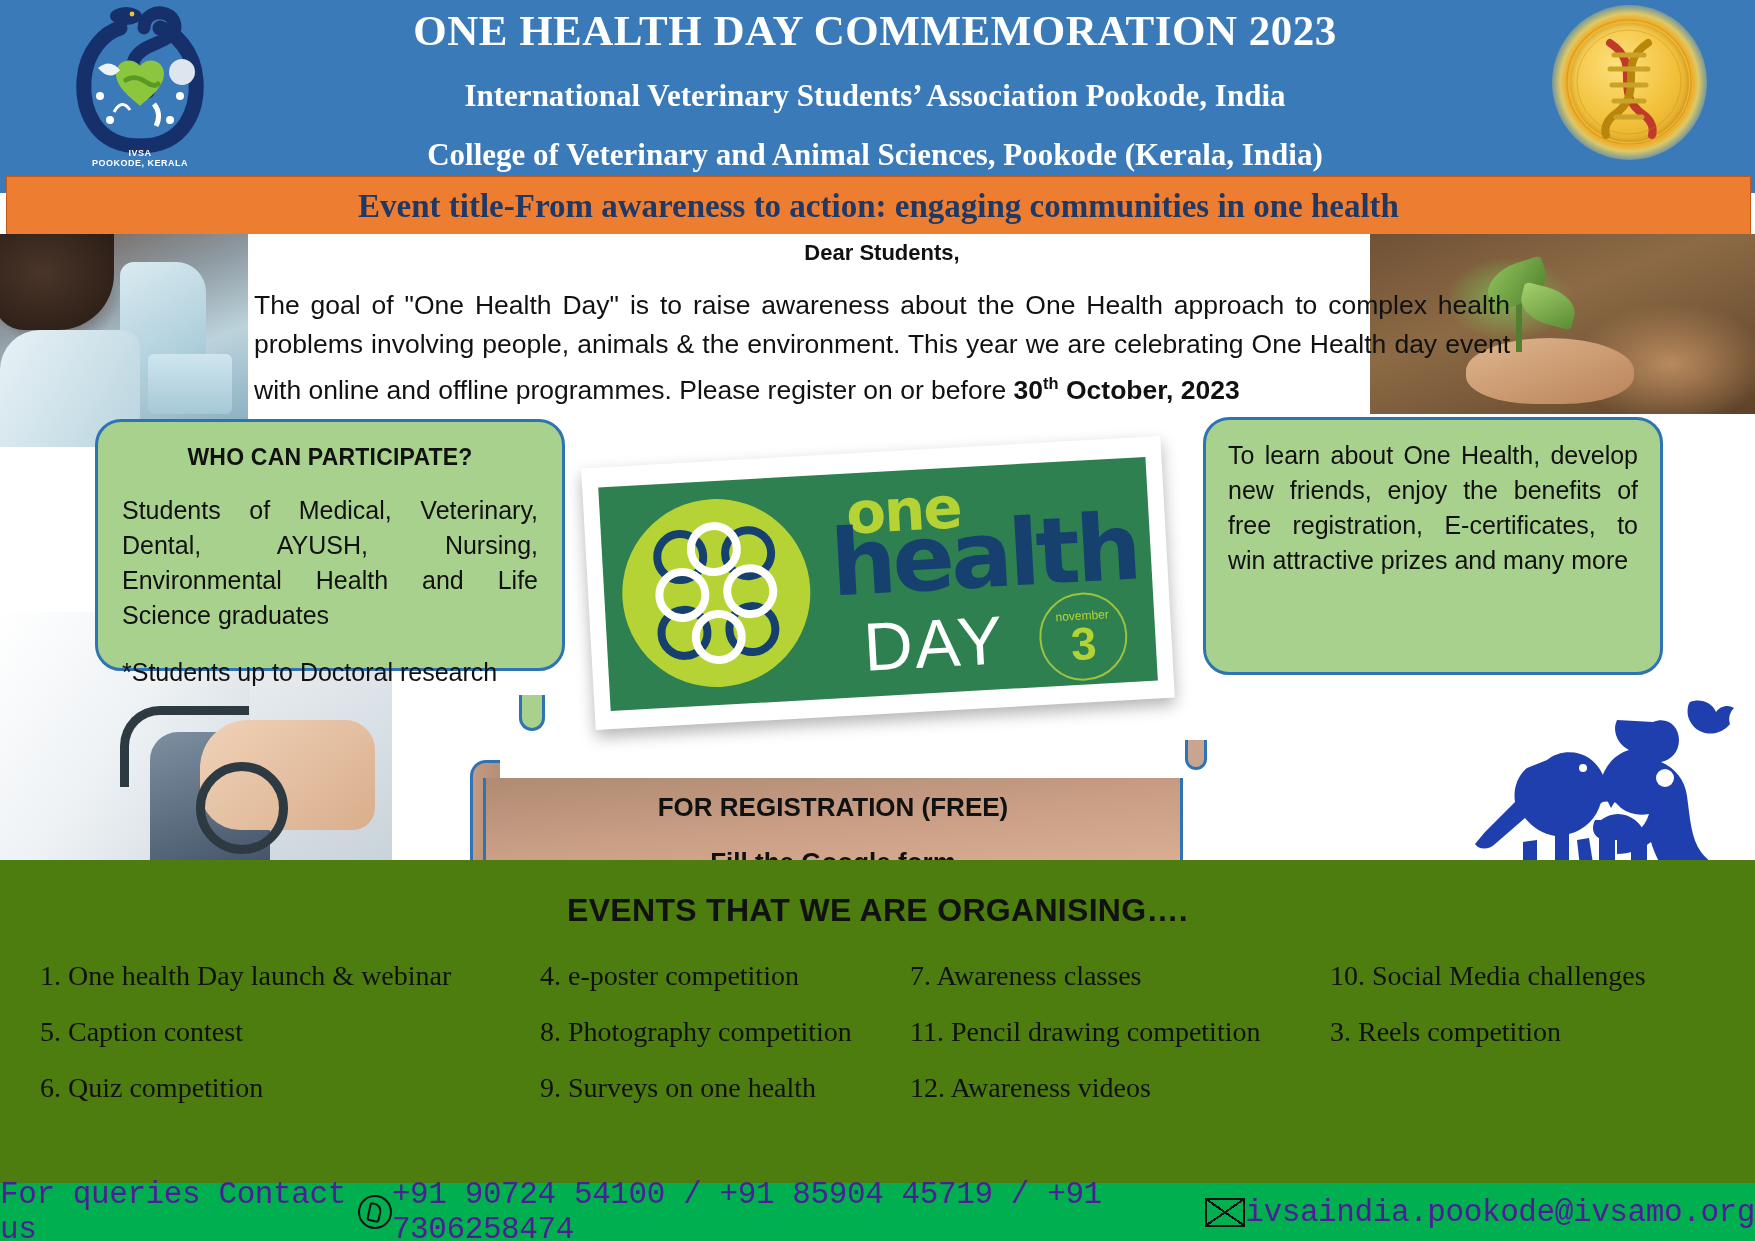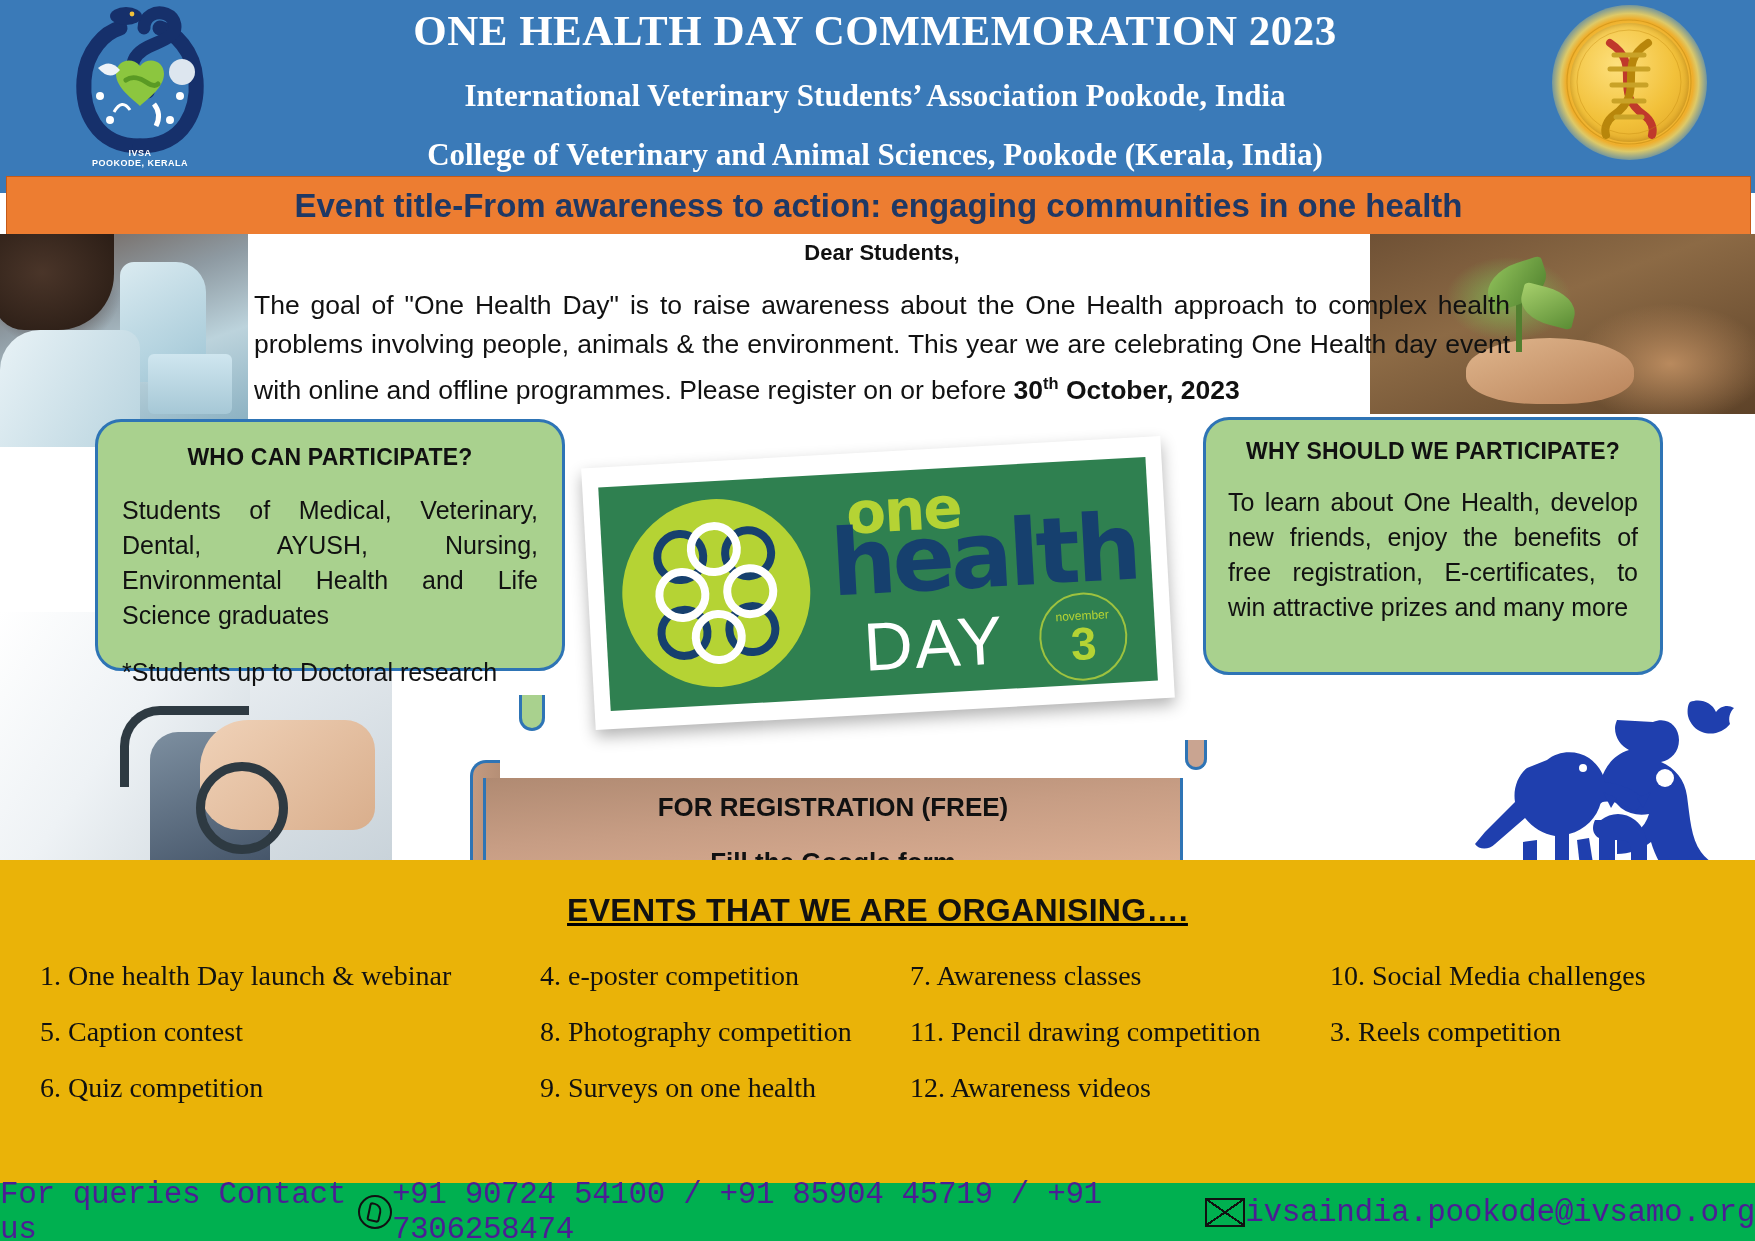--- a/index.html
+++ b/index.html
@@ -24,21 +24,21 @@
   .seal-burst{position:absolute;left:0;top:0;width:155px;height:155px;border-radius:50%;
     background:radial-gradient(circle at 50% 50%, #f9d94a 0%, #f4c53c 48%, #efae2c 58%,
       rgba(250,215,90,.85) 63%, rgba(250,215,90,0) 75%);}
   .seal-core{position:absolute;left:18px;top:18px;width:119px;height:119px;border-radius:50%;
     background:radial-gradient(circle at 40% 35%, #fde07d 0%, #f2c13a 55%, #dd9f22 100%);
     box-shadow:inset 0 0 6px rgba(140,90,0,.5);}
 
   
   .titleband{position:absolute;left:6px;top:176px;width:1743px;height:58px;background:#ed7d31;
     border:1px solid #c55a18;display:flex;align-items:center;justify-content:center;}
-  .titleband span{color:#1f3864;font-family:Liberation Sans, sans-serif;font-weight:bold;font-size:33px;}
+  .titleband span{color:#1f3864;font-family:Liberation Serif, serif;font-weight:bold;font-size:33px;}
 
   
   .body-area{position:absolute;left:0;top:234px;width:1755px;height:626px;background:#ffffff;}
 
   
   .photo{position:absolute;background-size:cover;background-position:center;}
   .photo-lab{left:0;top:234px;width:248px;height:213px;
     background:
       radial-gradient(ellipse 60px 40px at 62% 58%, #cfe5ee 0%, rgba(207,229,238,0) 70%),
       radial-gradient(ellipse 90px 70px at 22% 30%, #3b2a24 0%, rgba(59,42,36,0) 72%),
@@ -130,21 +130,21 @@
   .regbox .r1{text-align:center;font-size:26px;font-weight:bold;color:#111;}
   .regbox .r2{text-align:center;font-size:26px;font-weight:bold;color:#111;margin-top:24px;}
   .reglink{position:absolute;left:0;top:888px;width:1755px;text-align:center;}
   .reglink a{font-size:30px;font-weight:bold;color:#1f6fc4;text-decoration:underline;
     font-family:"Liberation Sans",sans-serif;}
   .scroll-curl{position:absolute;left:470px;top:760px;width:30px;height:138px;
     border:3px solid #2e74b5;border-right:none;border-radius:16px 0 0 16px;box-sizing:border-box;
     background:linear-gradient(90deg,#c49a80,#b58f76);}
 
   
-  .events{position:absolute;left:0;top:860px;width:1755px;height:323px;background:#eab308;text-decoration:underline;}
+  .events{position:absolute;left:0;top:860px;width:1755px;height:323px;background:#4d7c0f;}
   .events h2{margin:0;padding-top:32px;text-align:center;font-size:32px;font-weight:bold;color:#111;
     font-family:"Liberation Sans",sans-serif;letter-spacing:.3px;}
   .evgrid{position:absolute;left:40px;top:100px;width:1680px;display:grid;
     grid-template-columns:500px 370px 420px 390px;row-gap:24px;}
   .evgrid div{font-family:"Liberation Serif",serif;font-size:28px;color:#111;}
 
   
   .footer{position:absolute;left:0;top:1183px;width:1755px;height:58px;background:#00b050;
     display:flex;align-items:center;justify-content:center;}
   .footer .ftxt{font-family:Liberation Mono, monospace;font-size:31px;color:#4c1d95;
@@ -243,21 +243,20 @@
   </div>
 
   <div class="callout callout-left">
     <h3>WHO CAN PARTICIPATE?</h3>
     <p>Students of Medical, Veterinary, Dental, AYUSH, Nursing, Environmental Health and Life Science graduates</p>
     <p class="note">*Students up to Doctoral research</p>
   </div>
   <div class="tail tail-l"></div>
 
   <div class="callout callout-right">
-    <h3>WHY SHOULD WE PARTICIPATE?</h3>
     <p>To learn about One Health, develop new friends, enjoy the benefits of free registration, E-certificates, to win attractive prizes and many more</p>
   </div>
   <div class="tail tail-r"></div>
 
   <div class="ohd-wrap">
     <div class="ohd-card"></div>
     <div class="ohd-inner">
       <div class="ohd-circle">
         <svg width="188" height="188" viewBox="0 0 188 188" aria-hidden="true">
           <g fill="none" stroke="#16406e" stroke-width="8">

